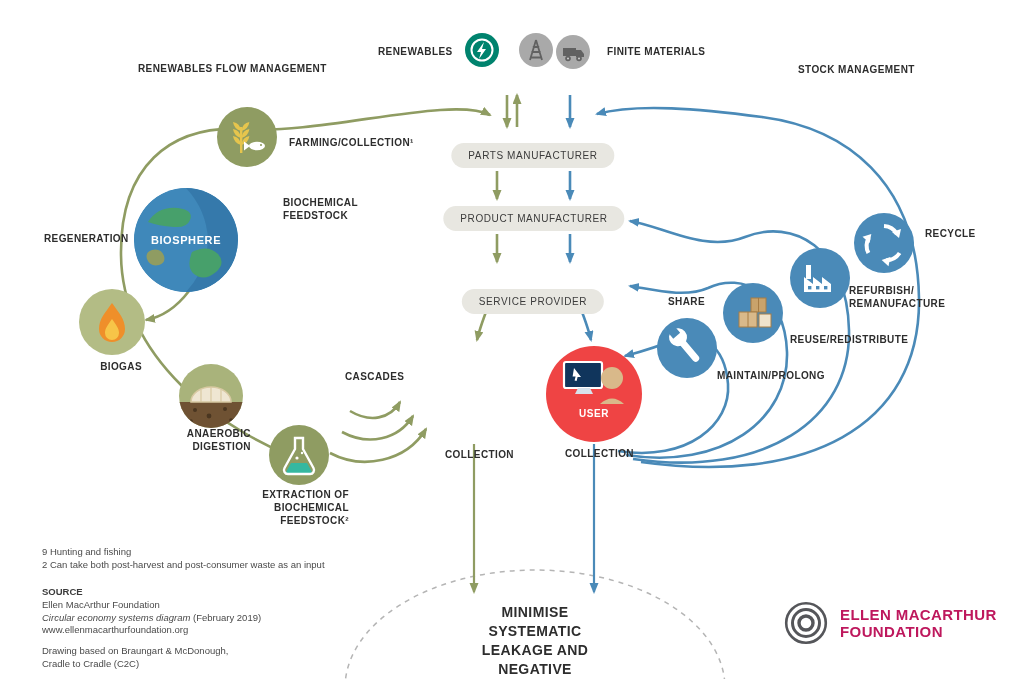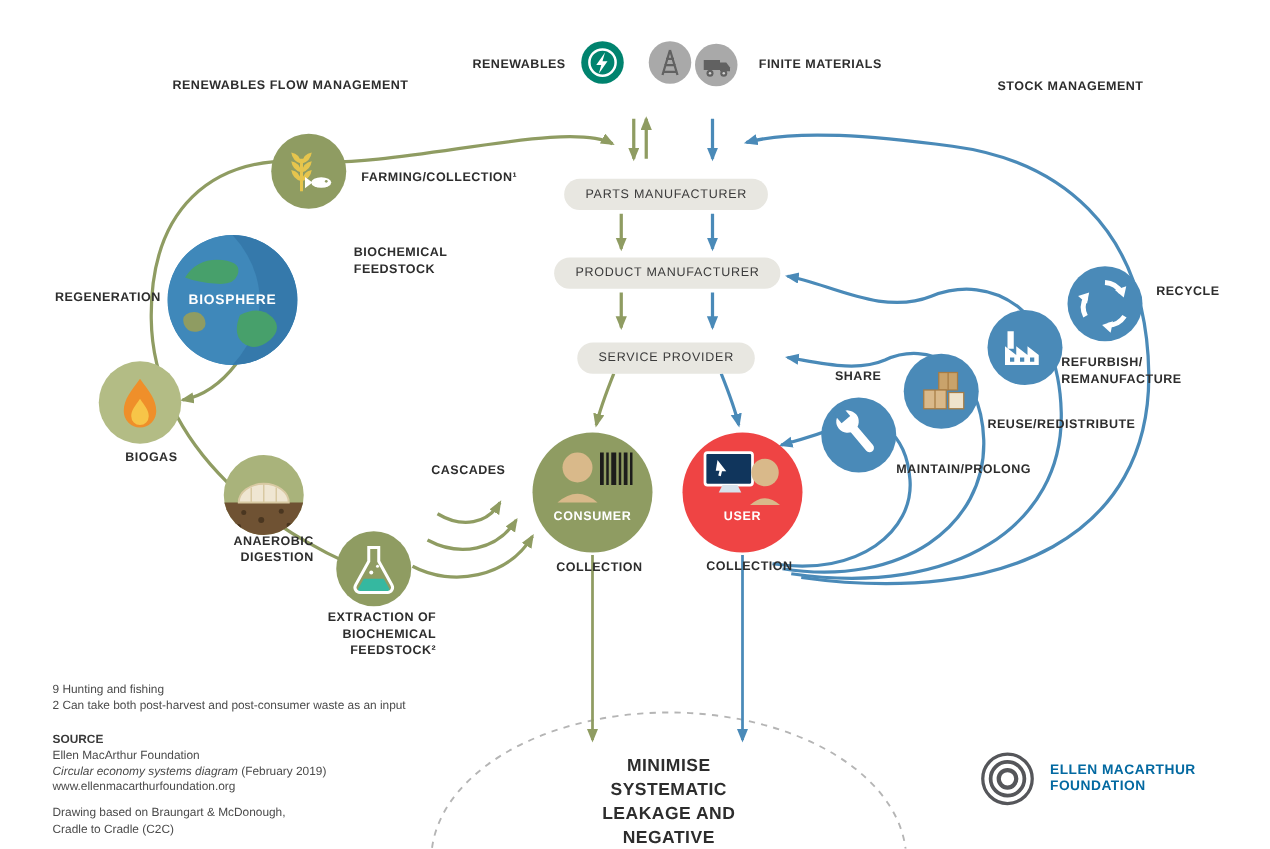--- a/index.html
+++ b/index.html
@@ -21,21 +21,21 @@
   .pill{position:absolute;z-index:3;transform:translateX(-50%);background:#e8e7e1;
         border-radius:13px;padding:7px 17px;font-weight:normal;font-size:10px;
         letter-spacing:.6px;color:#3b3b3b;white-space:nowrap}
   .plain{position:absolute;z-index:3;font-size:9.5px;line-height:1.35;color:#4a4a4a;
          font-weight:normal;letter-spacing:0;white-space:nowrap}
   .plain .hd{font-weight:bold;color:#3a3a3a}
   .plain .it{font-style:italic}
   .minimise{position:absolute;z-index:3;text-align:center;font-weight:bold;
             font-size:14px;line-height:1.35;letter-spacing:.4px;color:#2d2d2d}
   .emf-logo{position:absolute;z-index:3;display:flex;align-items:center;gap:8px}
-  .emf-text{font-weight:bold;font-size:11px;line-height:1.15;letter-spacing:.4px;color:#0369a1}
+  .emf-text{font-weight:bold;font-size:15px;line-height:1.15;letter-spacing:.4px;color:#be185d}
 </style>
 </head>
 <body>
 
 <div class="stage">
 
   <svg class="arrows" width="1016" height="679" viewBox="0 0 1016 679">
     <defs>
       <marker id="ag" markerUnits="userSpaceOnUse" markerWidth="12" markerHeight="10" refX="9" refY="4.5" orient="auto">
         <path d="M0,0 L11,4.5 L0,9 z" fill="#8f9c62"></path>
@@ -152,35 +152,20 @@
 
   <div class="node" style="left:269px;top:425px;width:60px;height:60px;background:#8f9c62">
     <svg width="60" height="60" viewBox="0 0 60 60">
       <path d="M22 38 h16 l4.5 8 a3 3 0 0 1 -2.8 4 h-19.4 a3 3 0 0 1 -2.8 -4 z" fill="#35b8a0"></path>
       <path d="M26 13 h8 v11 l10.5 19 a4 4 0 0 1 -3.6 6 h-21.8 a4 4 0 0 1 -3.6 -6 L26 24 z" fill="none" stroke="#fff" stroke-width="2.4"></path>
       <circle cx="28" cy="33" r="1.6" fill="#fff"></circle>
       <circle cx="33" cy="28" r="1.2" fill="#fff"></circle>
     </svg>
   </div>
 
-  <div class="node bignode" style="left:426px;top:346px;width:96px;height:96px;background:#8f9c62">
-    <svg width="76" height="48" viewBox="0 0 76 48">
-      <circle cx="26" cy="18" r="12" fill="#d9b98a"></circle>
-      <path d="M10 46 q16 -14 32 0 z" fill="#d9b98a"></path>
-      <g fill="#1d1d1b">
-        <rect x="44" y="6" width="3" height="26"></rect>
-        <rect x="49" y="6" width="2" height="26"></rect>
-        <rect x="53" y="6" width="4" height="26"></rect>
-        <rect x="59" y="6" width="2" height="26"></rect>
-        <rect x="63" y="6" width="3" height="26"></rect>
-        <rect x="68" y="6" width="2" height="26"></rect>
-      </g>
-    </svg>
-    <div class="innerlbl">CONSUMER</div>
-  </div>
 
   <div class="node bignode" style="left:546px;top:346px;width:96px;height:96px;background:#ef4444">
     <svg width="76" height="48" viewBox="0 0 76 48">
       <rect x="8" y="6" width="38" height="26" rx="2" fill="#10355c" stroke="#fff" stroke-width="2.2"></rect>
       <path d="M22 32 h12 l3 6 h-18 z" fill="#d7e2ec"></path>
       <path d="M18 12 l7 9 h-3.4 l-1 4 -2 -0.6 1 -3.8 h-3z" fill="#fff"></path>
       <circle cx="56" cy="22" r="11" fill="#d9b98a"></circle>
       <path d="M44 48 q12 -11 24 0 z" fill="#d9b98a"></path>
     </svg>
     <div class="innerlbl">USER</div>
@@ -228,21 +213,21 @@
       </g>
       <g transform="rotate(240 30 31)">
         <path d="M30 13 a16 16 0 0 1 13 8" stroke="#fff" stroke-width="4" fill="none"></path>
         <path d="M45 25 l2 -9 -9 3 z" fill="#fff"></path>
       </g>
     </svg>
   </div>
 
   <div class="pill" style="left:533px;top:143px">PARTS MANUFACTURER</div>
   <div class="pill" style="left:534px;top:206px">PRODUCT MANUFACTURER</div>
-  <div class="pill" style="left:533px;top:274px">SERVICE PROVIDER</div>
+  <div class="pill" style="left:533px;top:289px">SERVICE PROVIDER</div>
 
   <div class="lbl" style="left:378px;top:45px">RENEWABLES</div>
   <div class="lbl" style="left:607px;top:45px">FINITE MATERIALS</div>
   <div class="lbl" style="left:138px;top:62px">RENEWABLES FLOW MANAGEMENT</div>
   <div class="lbl" style="left:798px;top:63px">STOCK MANAGEMENT</div>
 
   <div class="lbl" style="left:289px;top:136px">FARMING/COLLECTION¹</div>
   <div class="lbl" style="left:283px;top:196px">
     <span>BIOCHEMICAL</span><br>
     <span>FEEDSTOCK</span>

